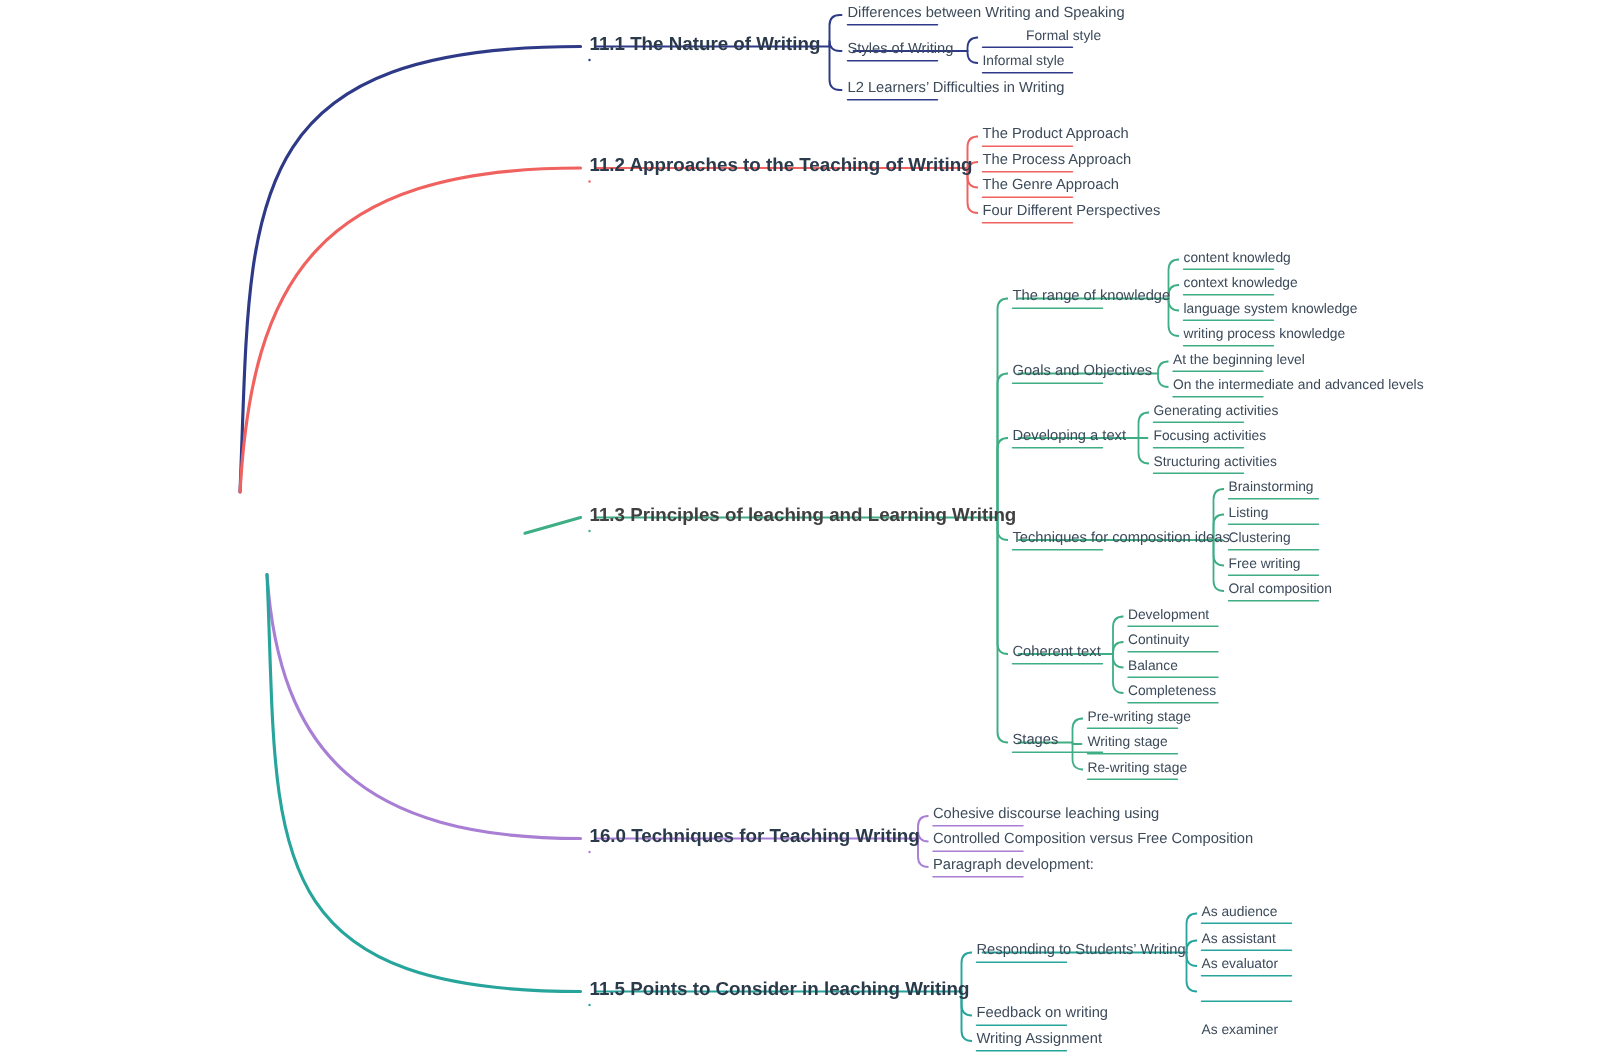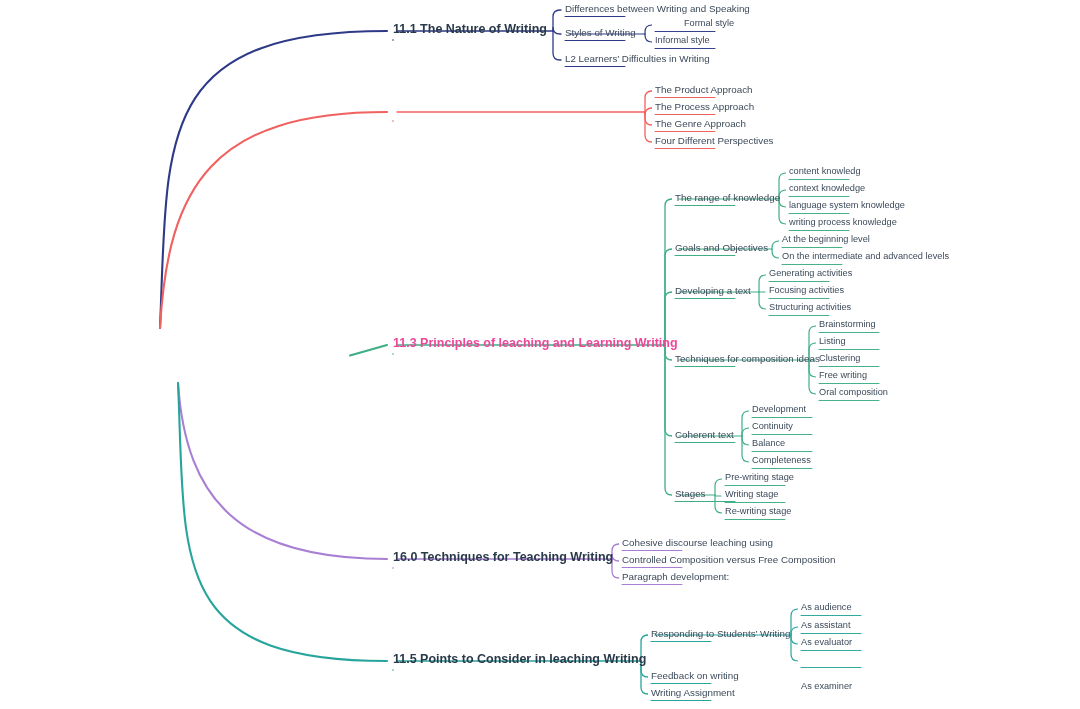--- a/index.html
+++ b/index.html
@@ -199,25 +199,26 @@
       <path d="M 791 635 L 791 654 Q 791 661, 798 661 L 797 661" fill="none" stroke="#27a59c" stroke-width="1.2" stroke-linecap="round"></path>
       <path d="M 801 667.5 L 861 667.5" fill="none" stroke="#27a59c" stroke-width="0.96" stroke-linecap="round"></path>
     </svg>
   <div id="nodes">
       <div class="l1-node" style="left: 393px; top: 31px; color: rgb(43, 58, 74);">11.1 The Nature of Writing</div>
       <div class="sub-node lvl2" style="left: 565px; top: 10px;">Differences between Writing and Speaking</div>
       <div class="sub-node lvl2" style="left: 565px; top: 34px;">Styles of Writing</div>
       <div class="sub-node lvl3" style="left: 684px; top: 25px;">Formal style</div>
       <div class="sub-node lvl3" style="left: 655px; top: 42px;">Informal style</div>
       <div class="sub-node lvl2" style="left: 565px; top: 60px;">L2 Learners’   Difficulties in Writing</div>
+      <div class="l1-node" style="left: 393px; top: 112px; color: rgb(43, 58, 74);">11.2 Approaches to the Teaching of Writing</div>
       <div class="sub-node lvl2" style="left: 655px; top: 91px;">The Product Approach</div>
       <div class="sub-node lvl2" style="left: 655px; top: 108px;">The Process Approach</div>
       <div class="sub-node lvl2" style="left: 655px; top: 125px;">The Genre Approach</div>
       <div class="sub-node lvl2" style="left: 655px; top: 142px;">Four Different Perspectives</div>
-      <div class="l1-node" style="left: 393px; top: 345px; color: #ec4899;">11.3 Principles of leaching and Learning Writing</div>
+      <div class="l1-node" style="left: 393px; top: 345px; color: #404040;">11.3 Principles of leaching and Learning Writing</div>
       <div class="sub-node lvl2" style="left: 675px; top: 199px;">The range of knowledge</div>
       <div class="sub-node lvl3" style="left: 789px; top: 173px;">content knowledg</div>
       <div class="sub-node lvl3" style="left: 789px; top: 190px;">context knowledge</div>
       <div class="sub-node lvl3" style="left: 789px; top: 207px;">language system knowledge</div>
       <div class="sub-node lvl3" style="left: 789px; top: 224px;">writing process knowledge</div>
       <div class="sub-node lvl2" style="left: 675px; top: 249px;">Goals and Objectives</div>
       <div class="sub-node lvl3" style="left: 782px; top: 241px;">At the beginning level</div>
       <div class="sub-node lvl3" style="left: 782px; top: 258px;">On the intermediate and advanced levels</div>
       <div class="sub-node lvl2" style="left: 675px; top: 292px;">Developing a text</div>
       <div class="sub-node lvl3" style="left: 769px; top: 275px;">Generating activities</div>

